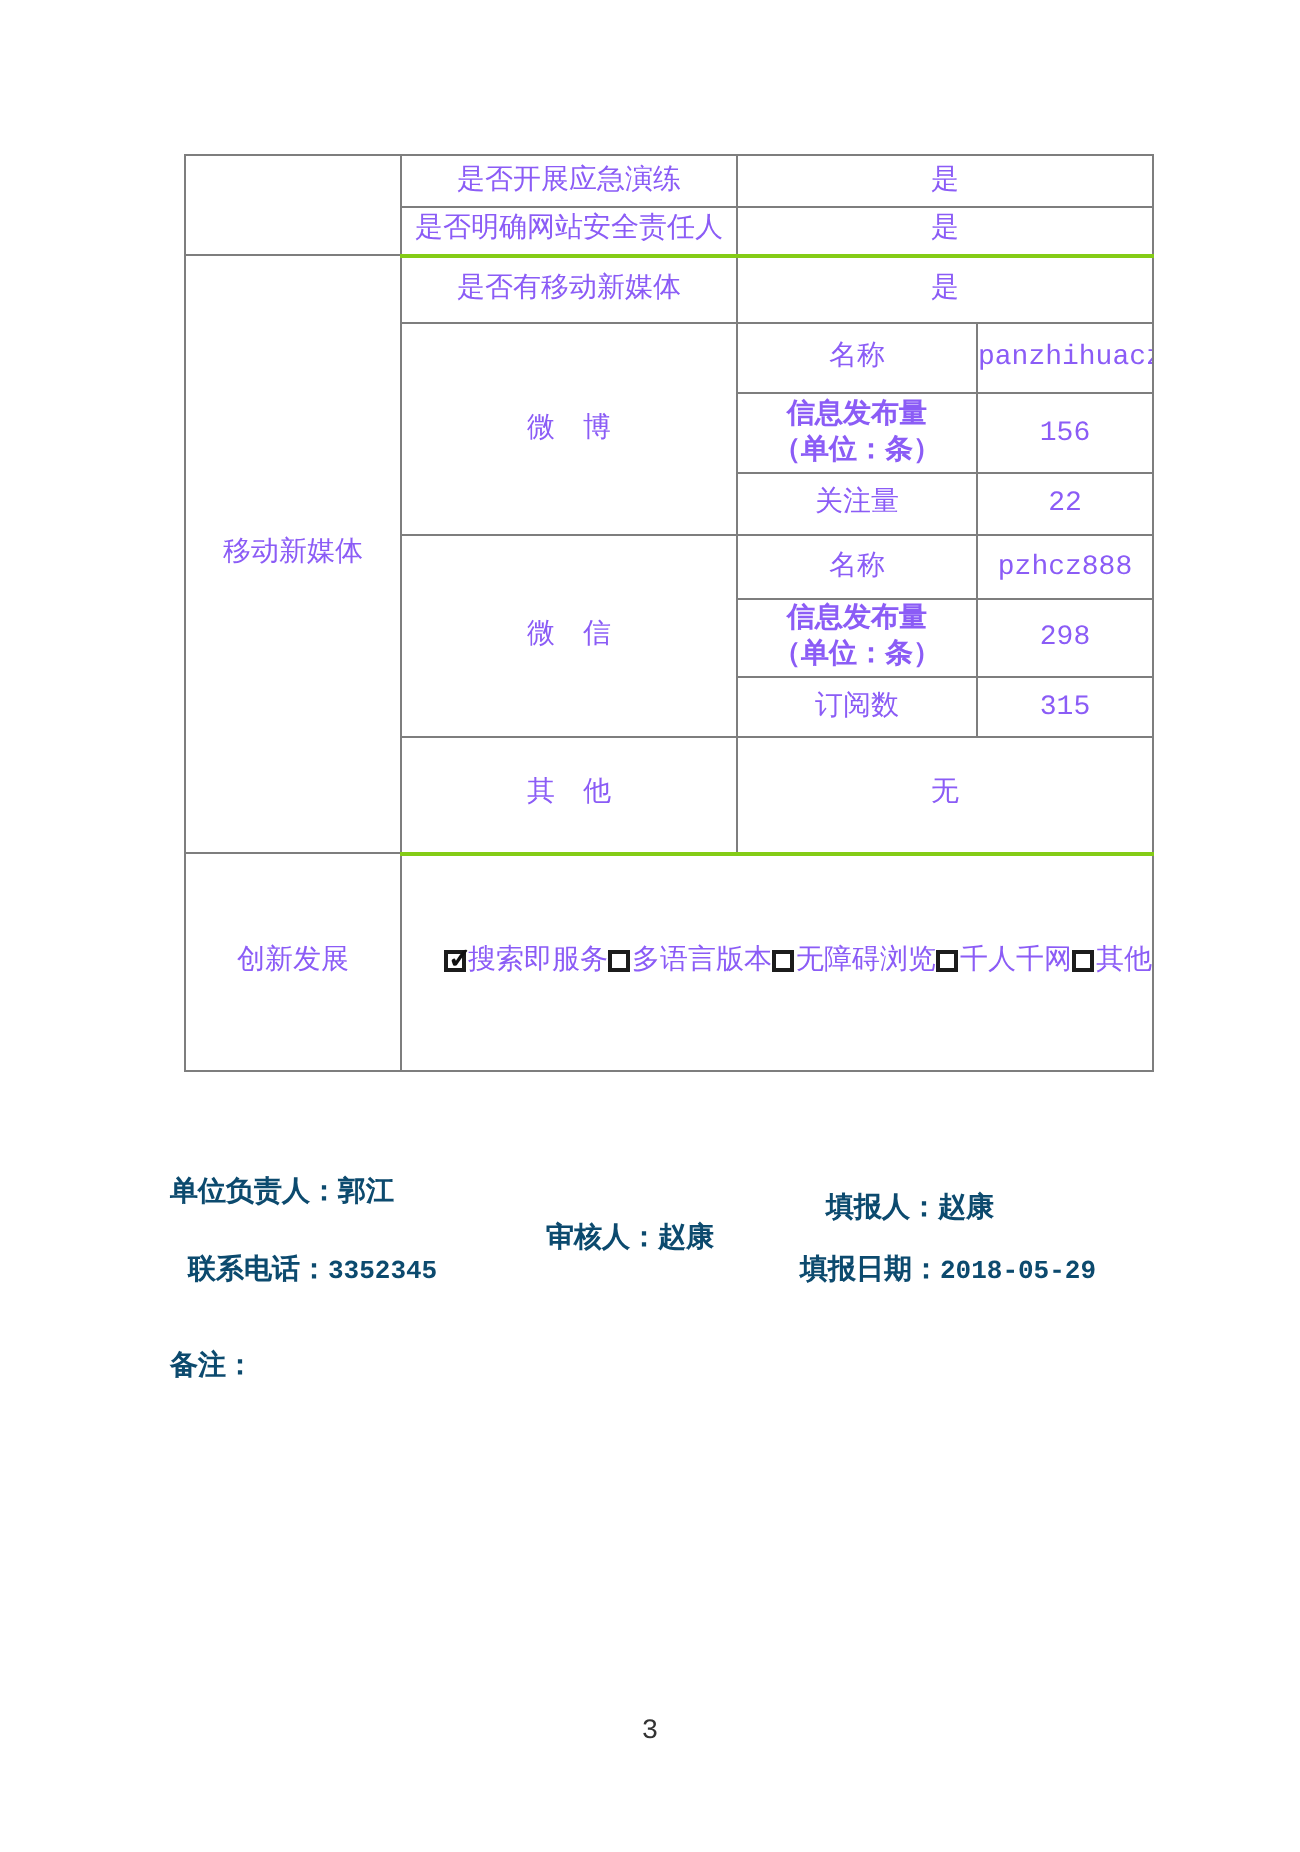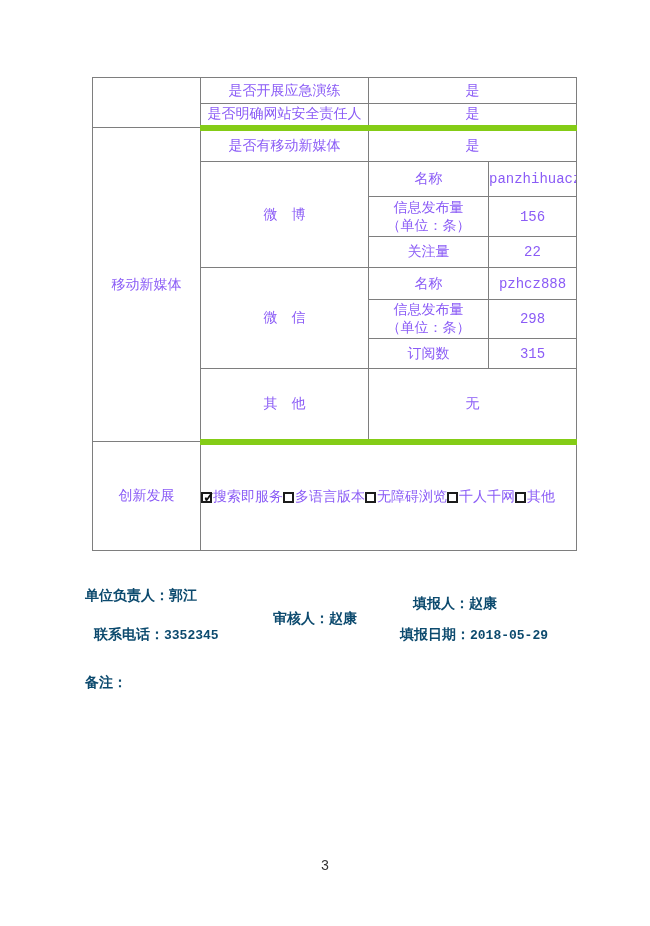--- a/index.html
+++ b/index.html
@@ -22,29 +22,29 @@
   }
   table.report td {
     border: 1px solid #7e7e7e;
     text-align: center;
     vertical-align: middle;
     font-size: 14px;
     line-height: 18px;
     color: #8b5cf6;
     overflow: hidden;
   }
-  tr.sec-end td, td.secA-end { border-bottom: 6px solid #84cc16; }
+  tr.sec-end td, td.secA-end { border-bottom: 2px solid #84cc16; }
   td.mono, .mono {
     font-family: "Liberation Mono", "DejaVu Sans Mono", monospace;
     font-size: 13px;
   }
-  .two-line { line-height: 19px; }
+  .two-line { line-height: 19px; font-weight: bold; }
 
   
-  .options { white-space: nowrap; text-align: left; font-size: 14px; }
+  .options { white-space: nowrap; text-align: right; font-size: 14px; }
   .opt { display: inline-block; }
   .cb {
     display: inline-block;
     width: 11px; height: 11px;
     border: 2px solid #1c1c1c;
     background: #ffffff;
     position: relative;
     vertical-align: -2px;
     margin-right: 1px;
   }
@@ -132,21 +132,21 @@
       <div>信息发布量</div>
       <div>（单位：条）</div>
     </td>
     <td class="mono">298</td>
   </tr>
   <tr style="height:30px">
     <td>订阅数</td>
     <td class="mono">315</td>
   </tr>
 
-  <tr style="height:73px" class="sec-end">
+  <tr style="height:58px" class="sec-end">
     <td>其　他</td>
     <td colspan="2">无</td>
   </tr>
 
   <tr style="height:109px">
     <td>创新发展</td>
     <td colspan="3">
       <div class="options">
         <span class="opt"><span class="cb checked"></span><span>搜索即服务</span></span><span class="opt"><span class="cb"></span><span>多语言版本</span></span><span class="opt"><span class="cb"></span><span>无障碍浏览</span></span><span class="opt"><span class="cb"></span><span>千人千网</span></span><span class="opt"><span class="cb"></span><span>其他</span></span>
       </div>

